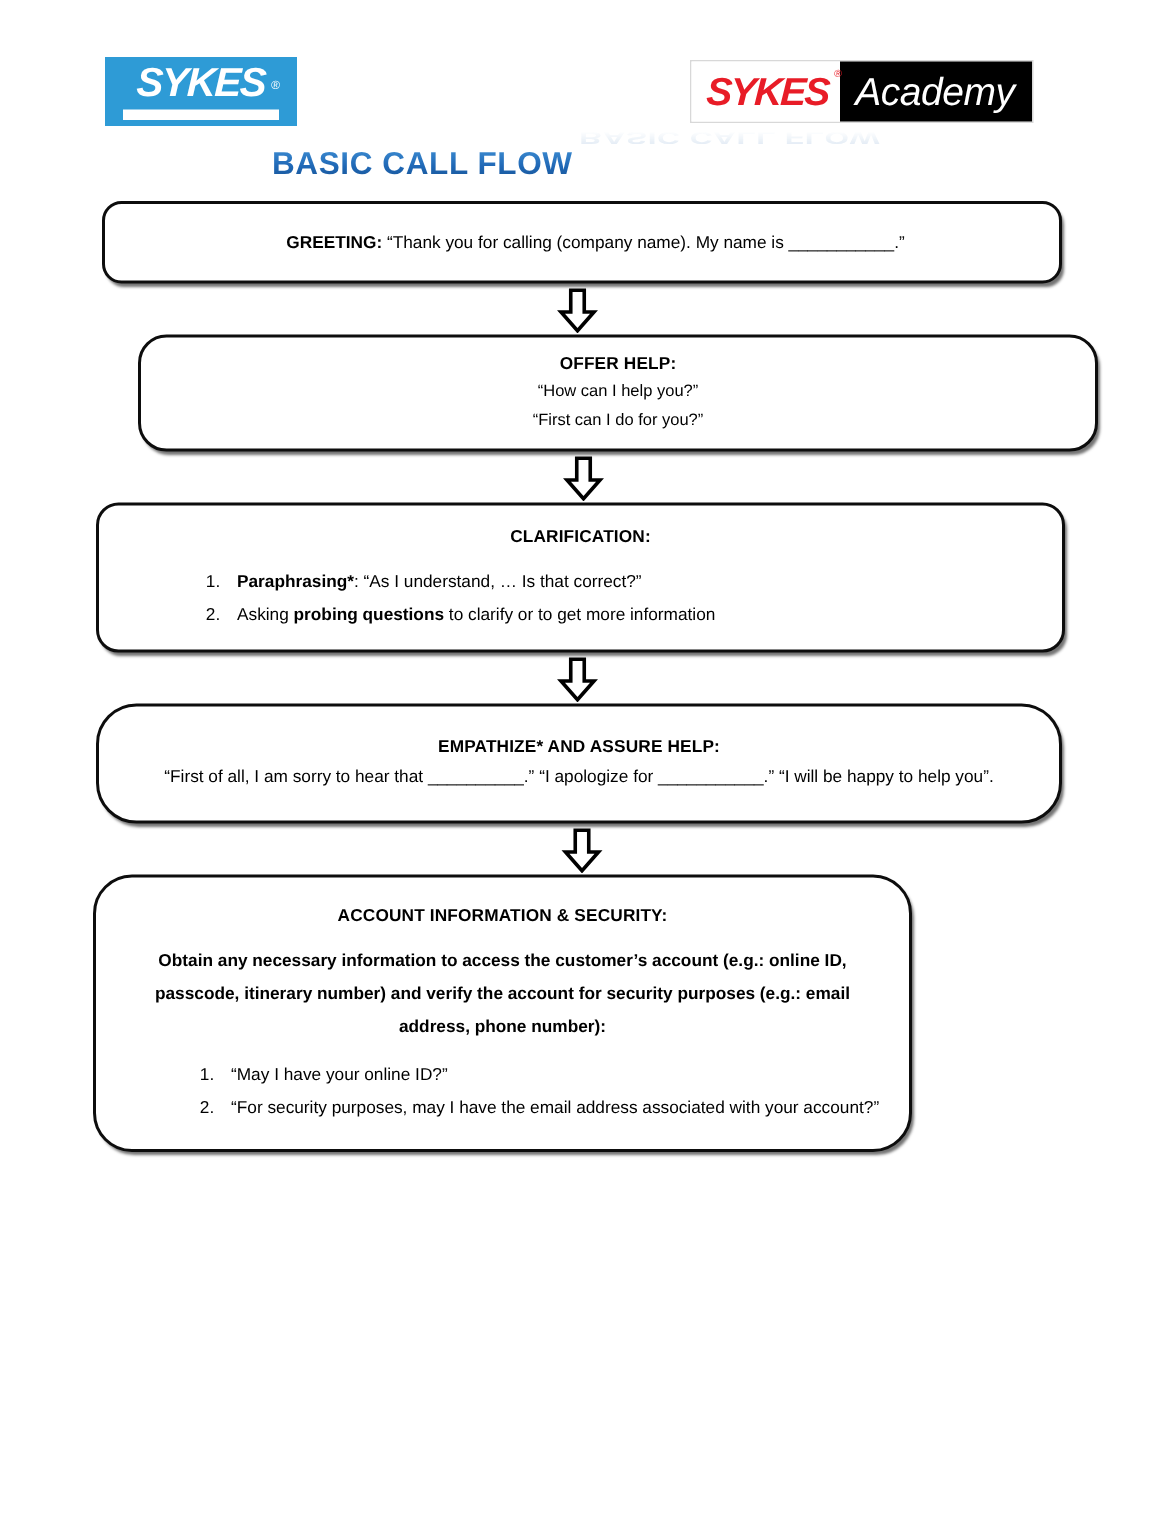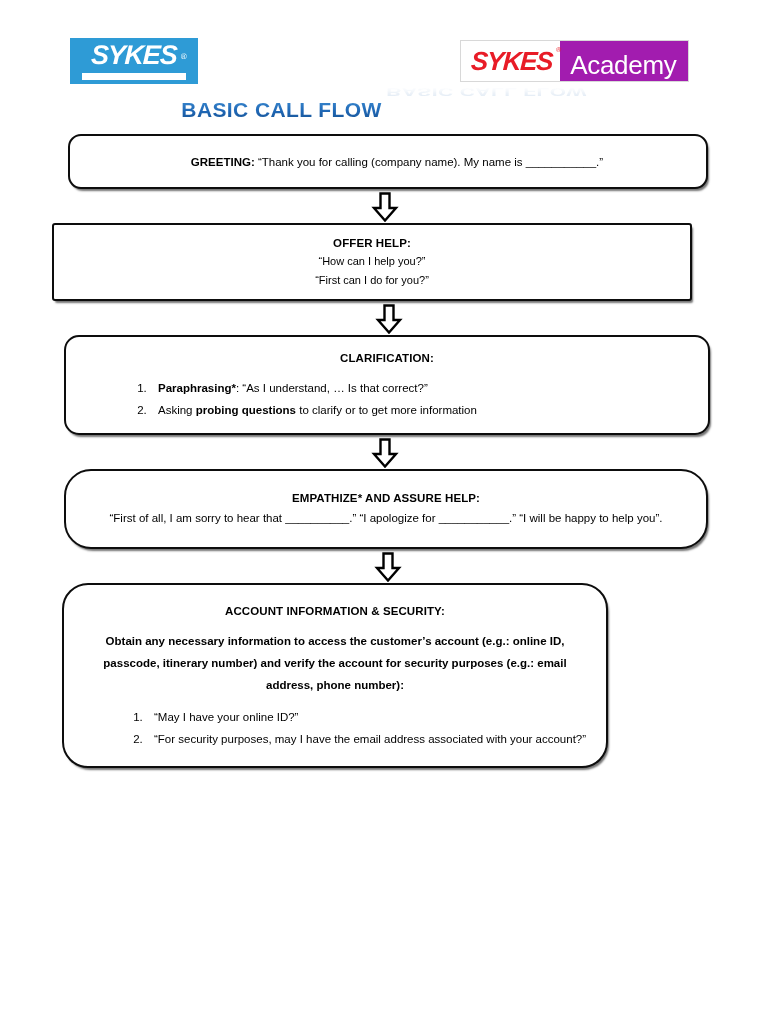--- a/index.html
+++ b/index.html
@@ -85,24 +85,25 @@
   }
   .logo-academy .left-cell .reg {
     position: absolute;
     top: 0px;
     right: -7px;
     font-size: 7px;
     font-style: normal;
     font-weight: normal;
   }
   .logo-academy .right-cell {
-    background: #a21caf;
-    display: flex;
-    align-items: flex-end;
+    background: #000000;
+    display: flex;
+    align-items: center;
     padding: 0 12px 0 10px;
+    font-style: italic;
   }
   .logo-academy .right-cell .word {
     color: #ffffff;
     font-size: 26px;
     font-weight: normal;
     letter-spacing: -0.3px;
   }
 
   
   .title-wrap {
@@ -153,21 +154,21 @@
     margin: 0 auto;
     background: #ffffff;
     border: 2.2px solid #0d0d0d;
     box-shadow: 2px 3px 2px -1px rgba(0,0,0,0.55);
     padding: 10px 14px;
     display: flex;
     flex-direction: column;
     justify-content: center;
   }
   .node.n1 { width: 640px; height: 55px; border-radius: 13px; margin-left: 68px; padding-left: 32px; }
-  .node.n2 { width: 640px; height: 78px; border-radius: 3px; margin-left: 52px; }
+  .node.n2 { width: 640px; height: 78px; border-radius: 19px; margin-left: 92px; }
   .node.n3 { width: 646px; height: 100px; border-radius: 15px; margin-left: 64px; }
   .node.n4 { width: 644px; height: 80px; border-radius: 27px; margin-left: 64px; }
   .node.n5 { width: 546px; height: 185px; border-radius: 26px; margin-left: 62px; }
 
   .node-title {
     text-align: center;
     font-weight: bold;
     font-size: 11.5px;
     line-height: 18px;
     letter-spacing: 0.1px;

